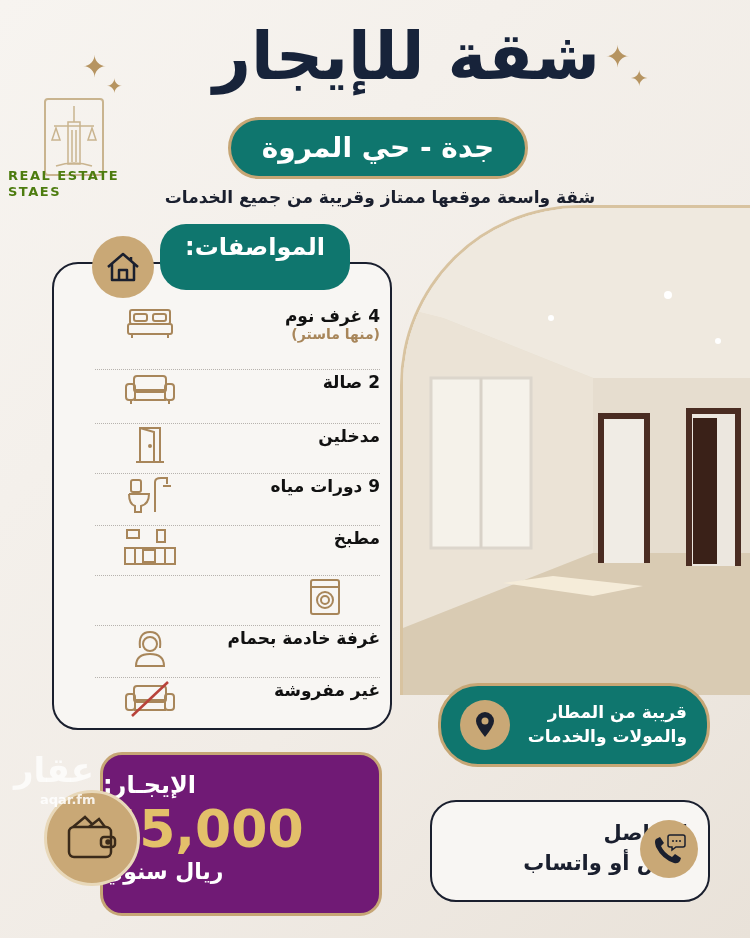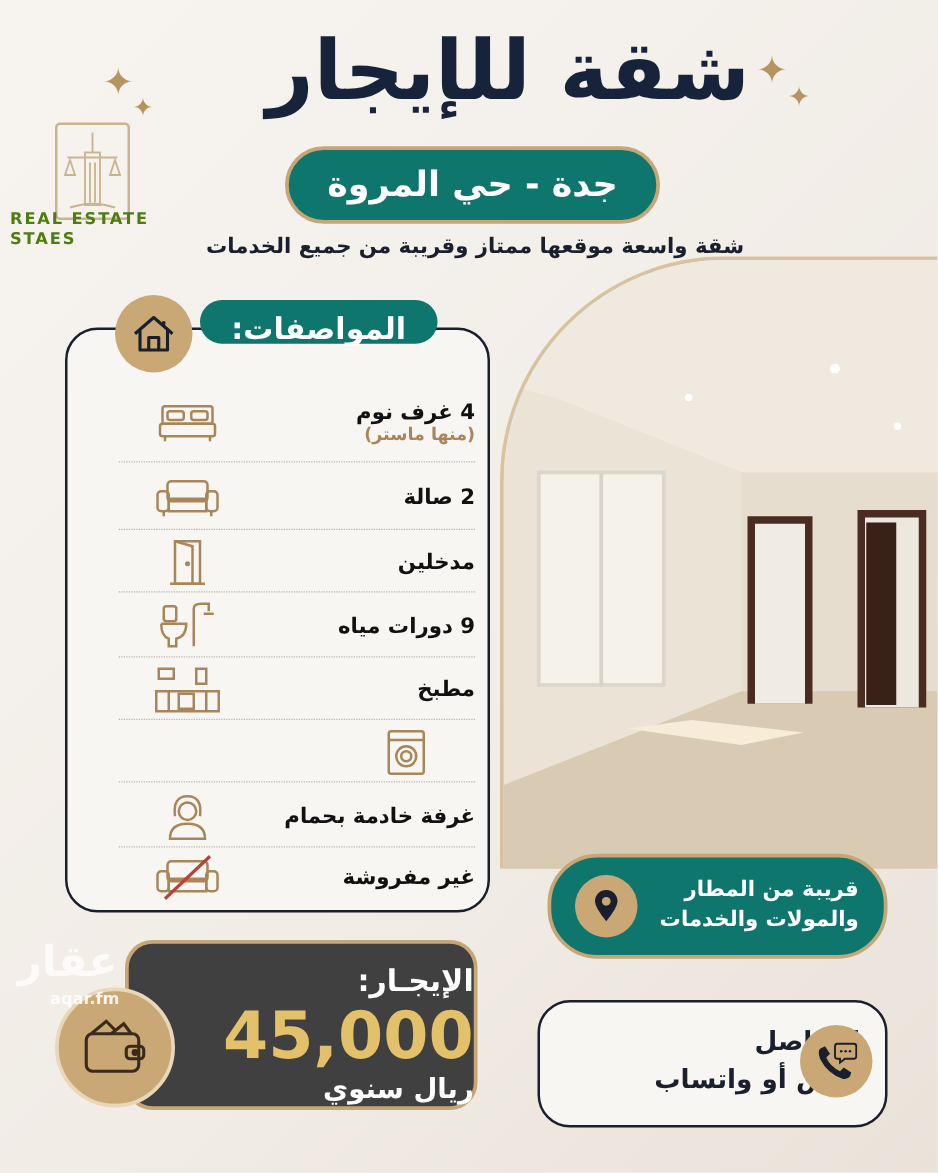--- a/index.html
+++ b/index.html
@@ -7,28 +7,28 @@
 .bg{position:absolute;inset:0;background:linear-gradient(135deg,#f7f4f0 0%,#f1ece6 60%,#e9e2d9 100%)}
 .abs{position:absolute}
 .title{left:180px;top:18px;width:420px;text-align:right;font-size:66px;font-weight:bold;color:#17233a;direction:rtl;letter-spacing:1px}
 .star{color:#b69461;font-size:26px;line-height:1}
 .pill{background:#0f766e;border:3px solid #c6a675;border-radius:40px;color:#fff;text-align:center;direction:rtl;font-weight:bold}
 .city{left:228px;top:117px;width:300px;height:62px;font-size:28px;line-height:56px}
 .tagline{left:140px;top:187px;width:480px;text-align:center;font-size:17px;font-weight:bold;direction:rtl}
 .logo-box{left:44px;top:98px;width:60px;height:78px;border:2px solid #c9b48f;border-radius:4px}
 .logo-text{left:8px;top:168px;width:132px;color:#4d7c0f;font-size:13px;font-weight:bold;letter-spacing:1.5px;line-height:16px}
 .specs{left:52px;top:262px;width:340px;height:468px;border:2.5px solid #1a1f2e;border-radius:26px;background:#f8f6f3}
-.spec-head{left:160px;top:240px;width:190px;height:35px;font-size:24px;line-height:46px;border:none;border-radius:26px}
+.spec-head{left:160px;top:224px;width:190px;height:66px;font-size:24px;line-height:46px;border:none;border-radius:26px}
 .spec-icon-circle{left:92px;top:236px;width:62px;height:62px;border-radius:50%;background:#c9a876;display:flex;align-items:center;justify-content:center}
-.row{position:absolute;left:95px;width:285px;direction:rtl;display:flex;align-items:center;border-bottom:1.5px dotted #b7b3ae}
+.row{position:absolute;left:95px;width:285px;direction:rtl;display:flex;border-bottom:1.5px dotted #b7b3ae}
 .row-text{width:175px;font-size:17px;font-weight:bold;color:#111;text-align:right}
 .row-sub{display:block;font-size:14px;color:#a8865a}
 .row-icon{width:60px;display:flex;justify-content:center;margin-right:25px}
 .photo{left:400px;top:205px;width:350px;height:490px;border-radius:180px 0 0 0;overflow:hidden;border-top:3px solid #d8c3a0;border-left:3px solid #d8c3a0}
-.price{left:100px;top:752px;width:282px;height:136px;background:#404040;border:3px solid #c6a675;border-radius:22px;direction:rtl;text-align:right;color:#fff}
+.price{left:100px;top:752px;width:282px;height:164px;background:#701a75;border:3px solid #c6a675;border-radius:22px;direction:rtl;text-align:left;color:#fff}
 .price-circle{left:44px;top:790px;width:96px;height:96px;border-radius:50%;background:#c9a876;display:flex;align-items:center;justify-content:center;border:3px solid #e8d8b9}
 .loc{left:438px;top:683px;width:272px;height:84px;font-size:17px;line-height:24px;padding:14px 20px 0 70px;text-align:right}
 .loc-circle{left:460px;top:700px;width:50px;height:50px;border-radius:50%;background:#c9a876;display:flex;align-items:center;justify-content:center}
 .contact{left:430px;top:800px;width:280px;height:102px;border:2.5px solid #1a1f2e;border-radius:26px;background:#f8f6f3;direction:rtl;text-align:right;padding:16px 20px 0 80px;font-size:21px;font-weight:bold;line-height:30px}
 .contact-circle{left:640px;top:820px;width:58px;height:58px;border-radius:50%;background:#c9a876;display:flex;align-items:center;justify-content:center}
 .watermark{left:14px;top:750px;color:rgba(255,255,255,0.75);font-weight:bold;font-size:34px;direction:rtl}
 .watermark-url{left:40px;top:792px;color:rgba(255,255,255,0.85);font-size:13px;font-weight:bold}
 </style>
 </head>
 <body>

